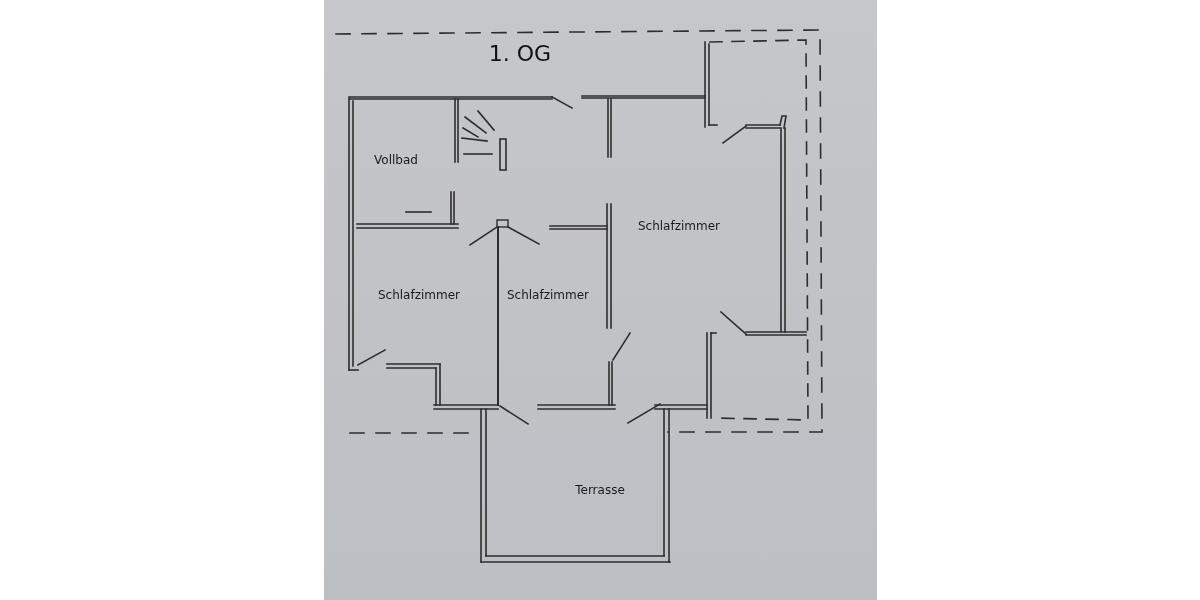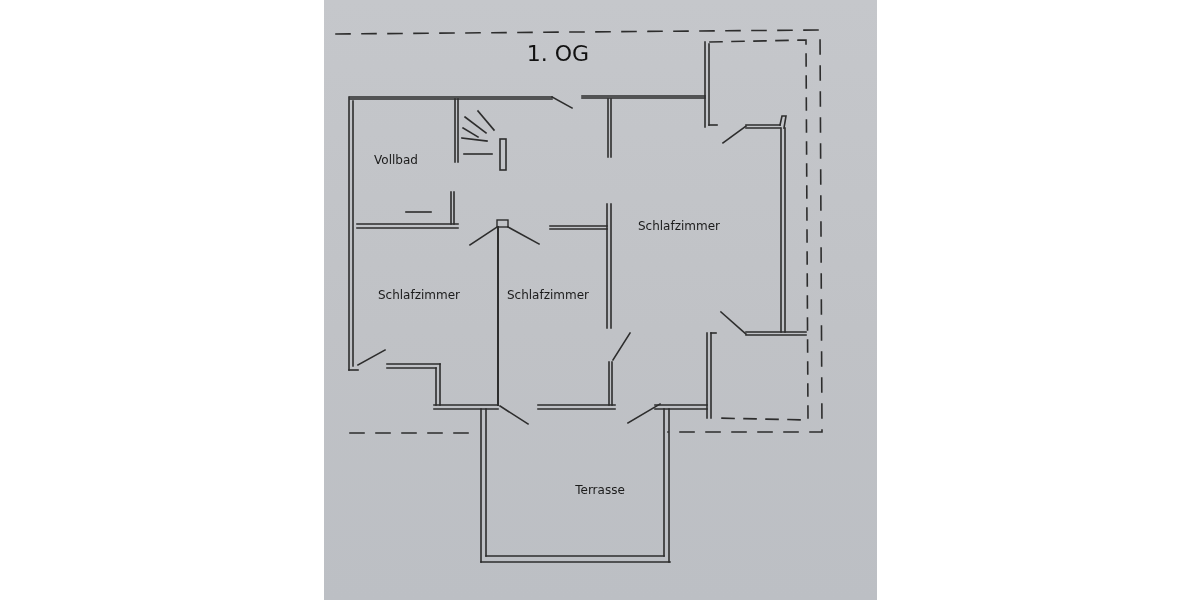--- a/index.html
+++ b/index.html
@@ -11,21 +11,21 @@
       position: absolute; left: 324px; top: 0; width: 553px; height: 600px;
       background: linear-gradient(180deg, #c5c7cb 0%, #c0c2c6 55%, #bcbfc4 100%);
     }
     svg.plan { position: absolute; left: 0; top: 0; width: 1200px; height: 600px; }
     .label {
       position: absolute; color: #1b1b1b; font-family: "DejaVu Sans", sans-serif;
       font-size: 12px; white-space: nowrap; transform: translate(-50%, -50%); text-align: center;
     }
     .title {
       position: absolute; color: #111; font-family: "DejaVu Sans", sans-serif;
-      font-size: 22px; transform: translate(-50%, -50%); white-space: nowrap; margin-left: 38px;
+      font-size: 22px; transform: translate(-50%, -50%); white-space: nowrap;
     }
   </style>
 </head>
 <body>
 
 <div class="paper"></div>
 
 <svg class="plan" viewBox="0 0 1200 600">
   <g stroke="#2d2d2d" fill="none" stroke-linecap="square">
 

